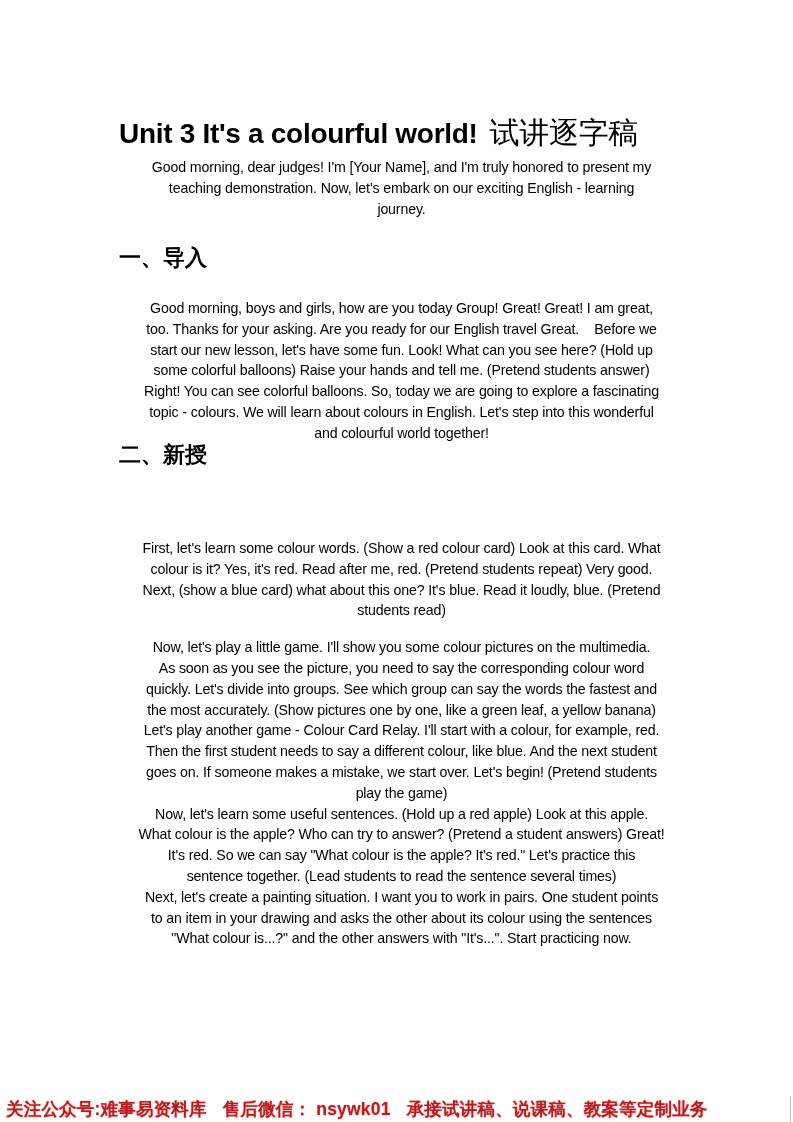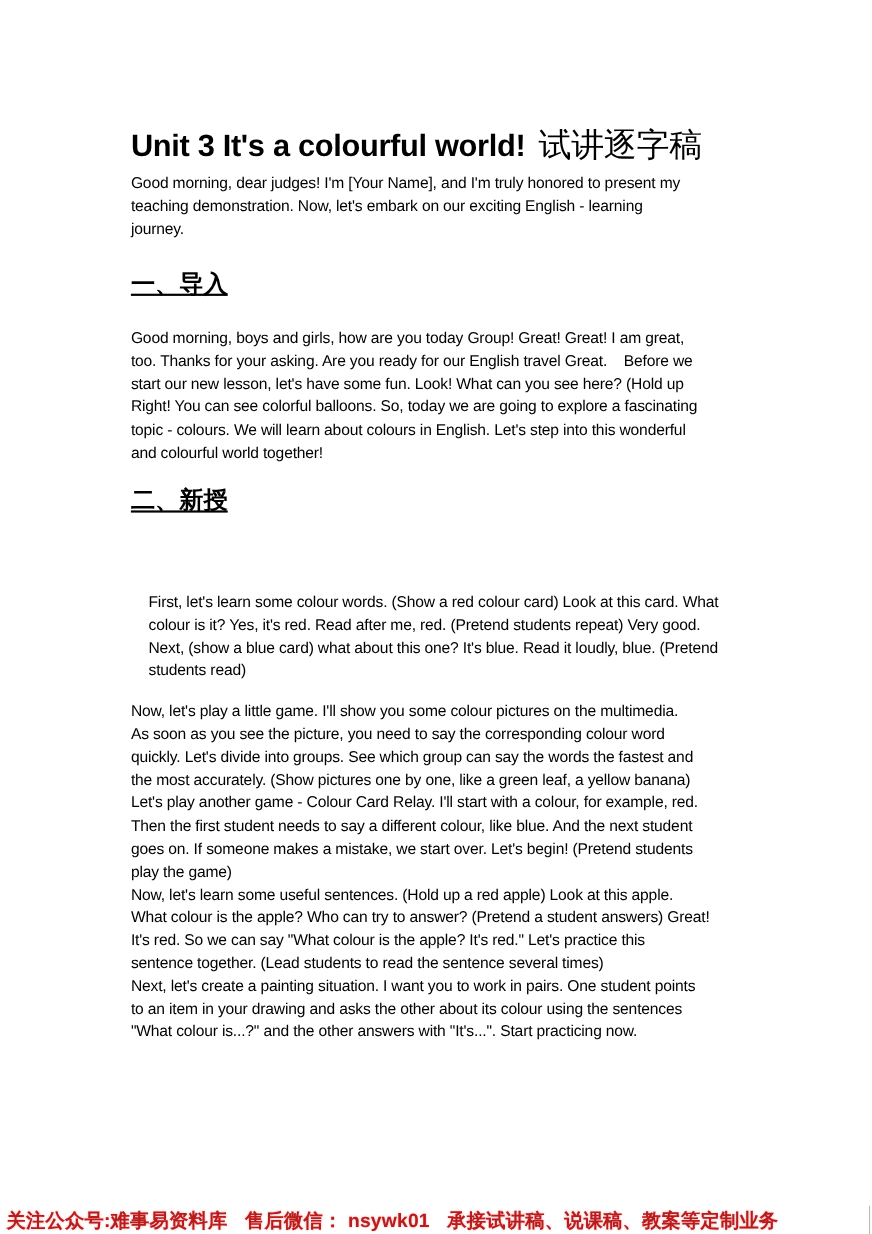--- a/index.html
+++ b/index.html
@@ -42,30 +42,30 @@
       left: 0;
       margin: 0;
       width: 565px;
       font-size: 14.2px;
       line-height: 20.8px;
       letter-spacing: -0.15px;
     }
     .para .line {
       display: block;
       white-space: nowrap;
+      text-align: center;
     }
     .section-heading {
       position: absolute;
       left: 0;
       margin: 0;
       font-size: 22px;
       font-weight: bold;
       line-height: 30px;
       white-space: nowrap;
-      text-decoration: underline;
     }
     .footer-banner {
       position: absolute;
       left: 6px;
       top: 1097px;
       width: 787px;
       height: 24px;
       font-size: 17.5px;
       font-weight: bold;
       line-height: 24px;
@@ -98,20 +98,21 @@
     <span class="line">teaching demonstration. Now, let's embark on our exciting English - learning</span>
     <span class="line">journey.</span>
   </p>
 
   <h2 class="section-heading" style="top:243px">一、导入</h2>
 
   <p class="para" style="top:298px">
     <span class="line">Good morning, boys and girls, how are you today Group! Great! Great! I am great,</span>
     <span class="line" style="white-space:pre">too. Thanks for your asking. Are you ready for our English travel Great.    Before we</span>
     <span class="line">start our new lesson, let's have some fun. Look! What can you see here? (Hold up</span>
+    <span class="line">some colorful balloons) Raise your hands and tell me. (Pretend students answer)</span>
     <span class="line">Right! You can see colorful balloons. So, today we are going to explore a fascinating</span>
     <span class="line">topic - colours. We will learn about colours in English. Let's step into this wonderful</span>
     <span class="line">and colourful world together!</span>
   </p>
 
   <h2 class="section-heading" style="top:440px">二、新授</h2>
 
   <div class="para" style="top:522px">
     <p style="margin:16px">
       <span class="line">First, let's learn some colour words. (Show a red colour card) Look at this card. What</span>

